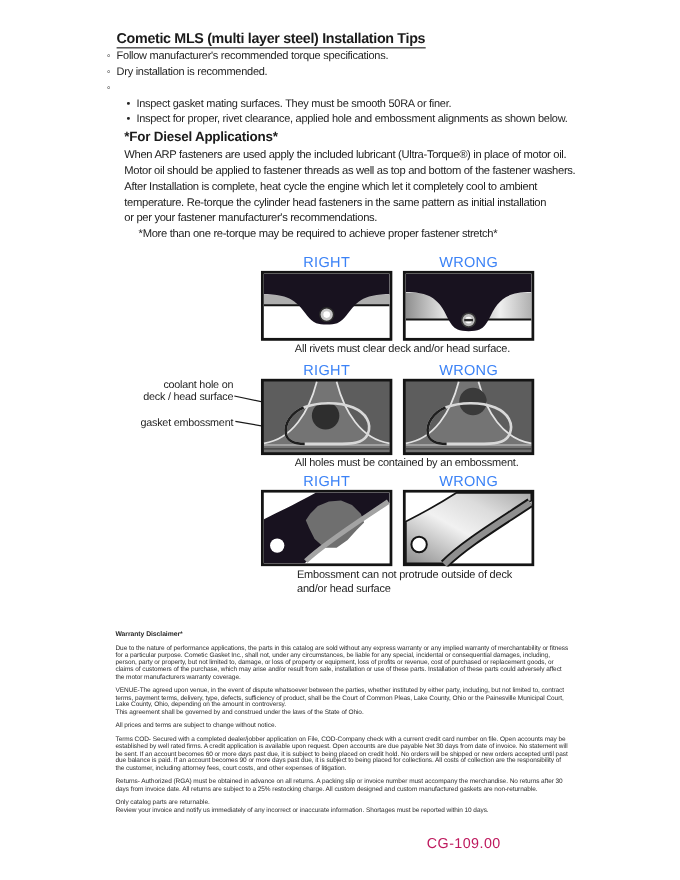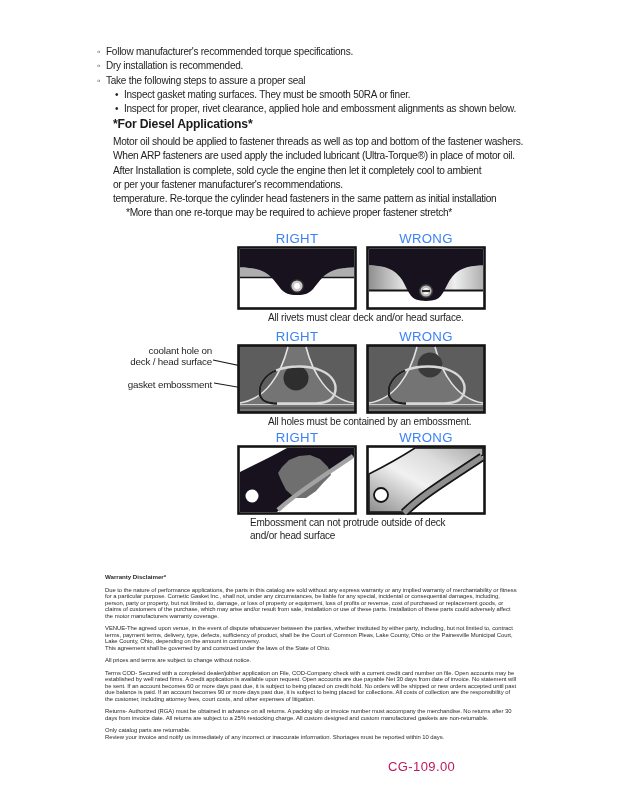--- a/index.html
+++ b/index.html
@@ -25,54 +25,54 @@
   .disc p{margin:0 0 6px 0;}
   .disc p.tight{margin:0;}
   .footer{left:388px;top:759px;font-size:13px;letter-spacing:0.4px;color:#be185d;white-space:nowrap;}
   svg{display:block;}
 </style>
 </head>
 <body>
 
 <div class="page">
 
+  <div class="abs title">Cometic MLS (multi layer steel) Installation Tips</div>
 
   <div class="abs tips">
     <div class="tip">
         <span class="mk m1"></span>
         <span>Follow manufacturer's recommended torque specifications.</span>
       </div>
     <div class="tip">
         <span class="mk m1"></span>
         <span>Dry installation is recommended.</span>
       </div>
     <div class="tip">
         <span class="mk m1"></span>
-        <span>Take the following steps to assure a proper seal</span>
       </div>
     <div class="tip sub">
         <span class="mk m2"></span>
         <span>Inspect gasket mating surfaces.  They must be smooth 50RA or finer.</span>
       </div>
     <div class="tip sub">
         <span class="mk m2"></span>
         <span>Inspect for proper, rivet clearance, applied hole and embossment alignments as shown below.</span>
       </div>
   </div>
 
   <div class="abs diesel-h">*For Diesel Applications*</div>
 
   <div class="abs para" style="left:113px;top:135px;">
+    <div>When ARP fasteners are used apply the included lubricant (Ultra-Torque®) in place of motor oil.</div>
     <div>Motor oil should be applied to fastener threads as well as top and bottom of the fastener washers.</div>
-    <div>When ARP fasteners are used apply the included lubricant (Ultra-Torque®) in place of motor oil.</div>
   </div>
   <div class="abs para" style="left:113px;top:164px;">
-    <div>After Installation is complete, sold cycle the engine then let it completely cool to ambient</div>
+    <div>After Installation is complete, heat cycle the engine which let it completely cool to ambient</div>
+    <div>temperature. Re-torque the cylinder head fasteners in the same pattern as initial installation</div>
     <div>or per your fastener manufacturer's recommendations.</div>
-    <div>temperature. Re-torque the cylinder head fasteners in the same pattern as initial installation</div>
   </div>
   <div class="abs para" style="left:126px;top:206px;">
     <div>*More than one re-torque may be required to achieve proper fastener stretch*</div>
   </div>
 
   <div class="abs dg-h" style="left:237px;top:231px;">RIGHT</div>
   <div class="abs dg-h" style="left:366px;top:231px;">WRONG</div>
 
   <svg class="abs" style="left:237px;top:246px;" width="120" height="64" viewBox="0 0 120 64">
     <rect x="1.5" y="1.5" width="117" height="61" fill="#ffffff" stroke="#141414" stroke-width="2.6"></rect>
@@ -164,21 +164,21 @@
           <stop offset="1" stop-color="#a8a8a8"></stop>
       </linearGradient>
     </defs>
     <rect x="1.5" y="1.5" width="117" height="67" fill="#ffffff" stroke="#141414" stroke-width="2.6"></rect>
     <path d="M49,3 H117 V10 C88,29 56,48 37,67 L3,67 L3,29 C19,21 35,12 49,3 Z" fill="url(#g3)" stroke="#141414" stroke-width="1.5"></path>
     <path d="M116,12 C86,32 56,50 38,68" stroke="#141414" stroke-width="9" fill="none"></path>
     <path d="M116,12 C86,32 56,50 38,68" stroke="#8f8f8f" stroke-width="5.5" fill="none"></path>
     <circle cx="15" cy="50" r="7" fill="#ffffff" stroke="#141414" stroke-width="1.8"></circle>
   </svg>
 
-  <div class="abs caption" style="left:220px;top:517px;width:215px;">Embossment can not protrude outside of deck and/or head surface</div>
+  <div class="abs caption" style="left:240px;top:517px;width:215px;">Embossment can not protrude outside of deck and/or head surface</div>
 
   <div class="abs disc">
     <div class="h">Warranty Disclaimer*</div>
     <p>Due to the nature of performance applications, the parts in this catalog are sold without any express warranty or any implied warranty of merchantability or fitness for a particular purpose.  Cometic Gasket Inc., shall not, under any circumstances, be liable for any special, incidental or consequential damages, including, person, party or property, but not limited to, damage, or loss of property or equipment, loss of profits or revenue, cost of purchased or replacement goods, or claims of customers of the purchase, which may arise and/or result from sale, installation or use of these parts.  Installation of these parts could adversely affect the motor manufacturers warranty coverage.</p>
     <p class="tight">VENUE-The agreed upon venue, in the event of dispute whatsoever between the parties, whether instituted by either party, including, but not limited to, contract terms, payment terms, delivery, type, defects, sufficiency of product, shall be the Court of Common Pleas, Lake County, Ohio or the Painesville Municipal Court, Lake County, Ohio, depending on the amount in controversy.</p>
     <p>This agreement shall be governed by and construed under the laws of the State of Ohio.</p>
     <p>All prices and terms are subject to change without notice.</p>
     <p>Terms COD- Secured with a completed dealer/jobber application on File, COD-Company check with a current credit card number on file.  Open accounts may be established by well rated firms.  A credit application is available upon request.  Open accounts are due payable Net 30 days from date of invoice.  No statement will be sent.  If an account becomes 60 or more days past due, it is subject to being placed on credit hold.  No orders will be shipped or new orders accepted until past due balance is paid.  If an account becomes 90 or more days past due, it is subject to being placed for collections.  All costs of collection are the responsibility of the customer, including attorney fees, court costs, and other expenses of litigation.</p>
     <p>Returns- Authorized (RGA) must be obtained in advance on all returns.  A packing slip or invoice number must accompany the merchandise.  No returns after 30 days from invoice date.  All returns are subject to a 25% restocking charge.  All custom designed and custom manufactured gaskets are non-returnable.</p>
     <p class="tight">Only catalog parts are returnable.</p>

